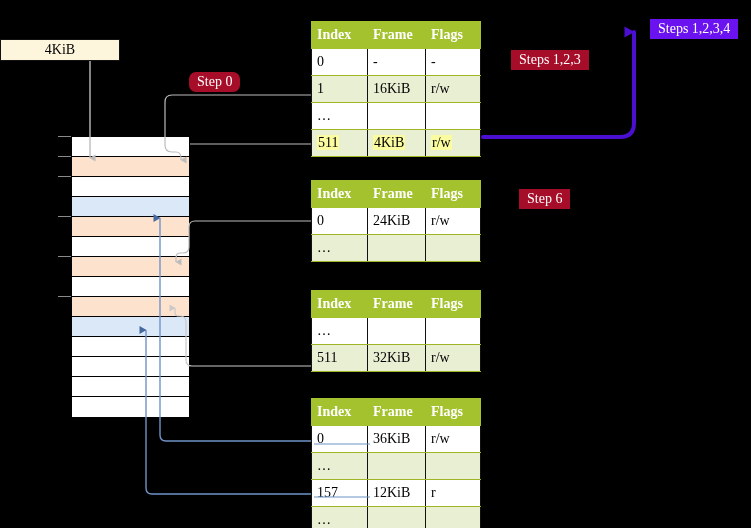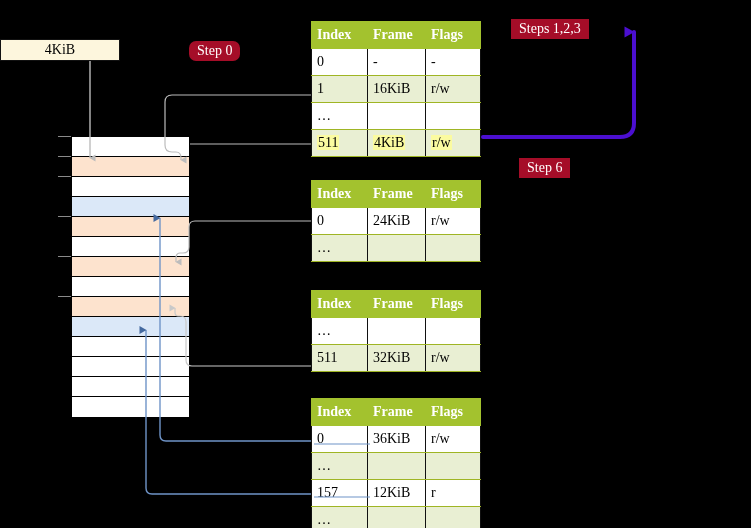--- a/index.html
+++ b/index.html
@@ -9,21 +9,21 @@
 
   
   .kib-box{position:absolute;left:0;top:39px;width:120px;height:22px;
            background:#fdf6dd;border:1px solid #111;box-sizing:border-box;
            display:flex;align-items:center;justify-content:center;
            font-size:14px;color:#000;}
 
   
   .badge{position:absolute;color:#fff;font-size:14px;padding:2px 8px 3px 8px;
          line-height:15px;white-space:nowrap;box-sizing:border-box;}
-  .badge-red{background:#a50d28;}
+  .badge-red{background:#a50d28;margin-top:31px;}
   .badge-blue{background:#6a12ef;}
   #badge-step0{left:189px;top:41px;border-radius:7px;}
   #badge-steps123{left:511px;top:19px;}
   #badge-steps1234{left:650px;top:19px;}
   #badge-step4{left:519px;top:158px;}
 
   
   .mem{position:absolute;left:71px;top:136px;width:119px;height:279px;
        border:1px solid #000;box-sizing:border-box;background:#fff;}
   .mem-row{position:absolute;left:0;width:100%;height:20px;
@@ -62,20 +62,21 @@
 <body>
 
 <div class="stage">
 
   <div class="kib-box">
     <span>4KiB</span>
   </div>
 
   <div class="badge badge-red" id="badge-step0">Step 0</div>
   <div class="badge badge-red" id="badge-steps123">Steps 1,2,3</div>
+  <div class="badge badge-blue" id="badge-steps1234">Steps 1,2,3,4</div>
   <div class="badge badge-red" id="badge-step4">Step 6</div>
 
   <div class="tick" style="top:136px"></div>
   <div class="tick" style="top:156px"></div>
   <div class="tick" style="top:176px"></div>
   <div class="tick" style="top:216px"></div>
   <div class="tick" style="top:256px"></div>
   <div class="tick" style="top:296px"></div>
 
   <div class="mem" id="memory-grid">

